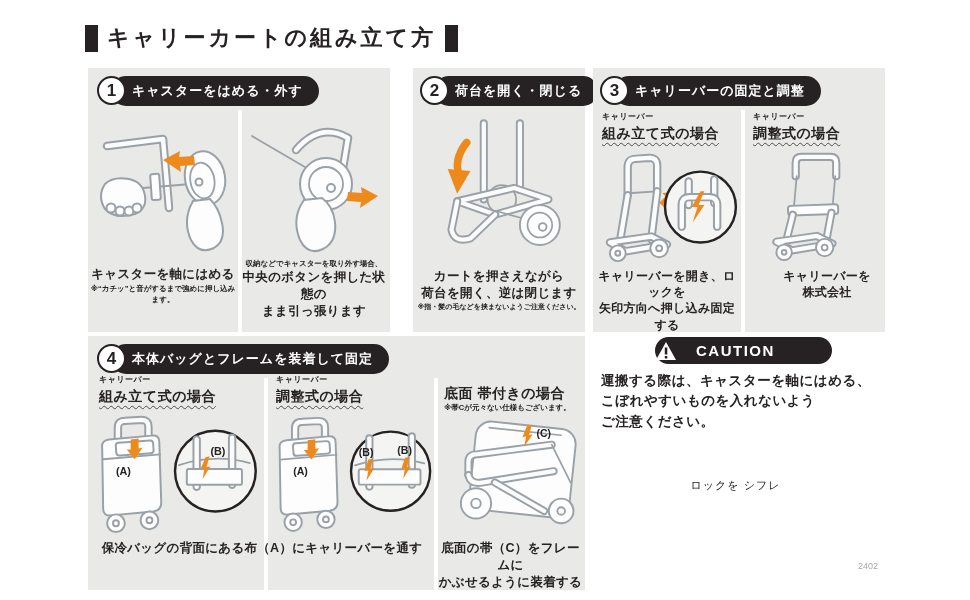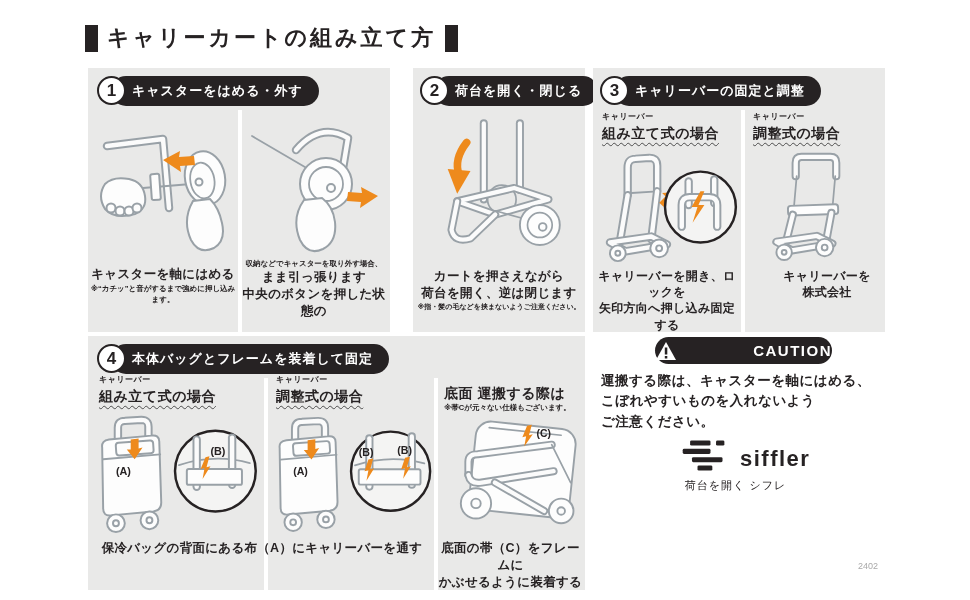--- a/index.html
+++ b/index.html
@@ -40,22 +40,22 @@
   .tube{fill:none;stroke:#99a1a7;stroke-width:8.5;stroke-linecap:round;stroke-linejoin:round}
   .tube-in{fill:none;stroke:#fbfbfb;stroke-width:4.5;stroke-linecap:round;stroke-linejoin:round}
   .ln{fill:none;stroke:#99a1a7;stroke-width:1.8;stroke-linecap:round;stroke-linejoin:round}
   .wh{fill:#fdfdfd;stroke:#99a1a7;stroke-width:2}
   .or{fill:#ee8a1c}
   .mag{fill:#f4f4f3;stroke:#262223;stroke-width:2.5}
   .lbl{font-family:"Liberation Sans","DejaVu Sans",sans-serif;font-size:11px;font-weight:bold;fill:#262223}
 
   
   .cpill{position:absolute;left:655px;top:337px;width:177px;height:27px;background:#262223;
-         border-radius:14px;color:#fff;display:flex;align-items:center;justify-content:space-between;
-         gap:9px;font-weight:bold;font-size:15px;letter-spacing:1.5px}
+         border-radius:14px;color:#fff;display:flex;align-items:center;justify-content:flex-start;
+         gap:19px;font-weight:bold;font-size:15px;letter-spacing:1.5px}
   .cautext{position:absolute;left:601px;top:371px;width:300px;font-size:13.5px;font-weight:600;
            line-height:1.5;letter-spacing:.5px}
 
   
   .logo{position:absolute;left:679px;top:440px;display:flex;align-items:center;gap:11px}
   .logotext{font-size:22px;font-weight:bold;letter-spacing:1.5px;color:#262223}
   .company{position:absolute;left:648px;top:478px;width:175px;text-align:center;font-size:11px;
            letter-spacing:1px}
   .docnum{position:absolute;left:858px;top:561px;font-size:9px;color:#a9a9a9}
 </style>
@@ -106,22 +106,22 @@
       <path class="wh" d="M60,88 Q47,106 56,128 Q64,144 79,137 Q93,130 91,110 Q89,94 78,86 Z"></path>
       <path class="or" d="M134,84 L117,75 L118,81 L104,80 L103,89 L117,90 L116,96 Z"></path>
     </svg>
 
     <div class="cap" style="left:2px;top:198px;width:146px">
       <div>キャスターを軸にはめる</div>
       <div class="note">※“カチッ”と音がするまで強めに押し込みます。</div>
     </div>
     <div class="cap" style="left:152px;top:190px;width:148px">
       <div class="note">収納などでキャスターを取り外す場合、</div>
+      <div>中央のボタンを押した状態の</div>
       <div>まま引っ張ります</div>
-      <div>中央のボタンを押した状態の</div>
     </div>
   </div>
 
   <div class="panel" style="left:413px;top:68px;width:172px;height:264px">
     <div class="pillhead" style="left:7px;top:8px;position:absolute">
       <span class="numcirc">2</span>
       <span class="pilltitle">荷台を開く・閉じる</span>
     </div>
 
     <svg class="illus" style="left:8px;top:44px" width="156" height="152" viewBox="0 0 160 160">
@@ -233,21 +233,21 @@
 
     <div class="sublbl" style="left:11px;top:40px">
       <span class="tiny">キャリーバー</span>
       <span class="big">組み立て式の場合</span>
     </div>
     <div class="sublbl" style="left:188px;top:40px">
       <span class="tiny">キャリーバー</span>
       <span class="big">調整式の場合</span>
     </div>
     <div class="sublbl" style="left:356px;top:48px">
-      <span class="big nowave">底面 運搬する際は</span>
+      <span class="big nowave">底面 帯付きの場合</span>
       <div class="note">※帯Cが元々ない仕様もございます。</div>
     </div>
 
     <svg class="illus" style="left:2px;top:76px" width="172" height="126" viewBox="0 0 170 128">
       <path class="tube" d="M26,30 L26,16 Q26,9 33,9 L50,8 Q57,8 57,15 L57,28"></path>
         <path class="tube-in" d="M26,30 L26,16 Q26,9 33,9 L50,8 Q57,8 57,15 L57,28"></path>
       <path class="wh" d="M10,36 Q9,29 17,28 L60,24 Q68,23 68,30 L70,92 Q70,100 62,101 L19,105 Q11,106 11,98 Z"></path>
       <path class="ln" d="M11,48 L69,43"></path>
       <rect class="wh" x="24" y="30" width="38" height="13" rx="3" transform="rotate(-4 43 36)"></rect>
       <polygon class="or" points="39,28 47,27 47,37 51,36 43,48 35,38 39,38"></polygon>
@@ -328,28 +328,16 @@
       <rect x="9.8" y="15" width="2.5" height="2.5" fill="#262223"></rect>
     </svg>
     <span>CAUTION</span>
   </div>
   <div class="cautext">
     <div>運搬する際は、キャスターを軸にはめる、</div>
     <div>こぼれやすいものを入れないよう</div>
     <div>ご注意ください。</div>
   </div>
 
-  <div class="logo">
-    <svg width="50" height="38" viewBox="0 0 54 40">
-      <g fill="#262223">
-        <rect x="12" y="0" width="22" height="5.5" rx="1.5"></rect>
-        <rect x="40" y="0" width="9" height="5.5" rx="1.5"></rect>
-        <rect x="4" y="9" width="30" height="5.5" rx="1.5"></rect>
-        <rect x="14" y="18" width="33" height="5.5" rx="1.5"></rect>
-        <rect x="20" y="27" width="16" height="5.5" rx="1.5"></rect>
-      </g>
-    </svg>
-    <span class="logotext">siffler</span>
-  </div>
-  <div class="company">荷台を開く シフレ</div>
+  <div class="company">ロックを シフレ</div>
 
   <div class="docnum">2402</div>
 </div>
 
 </body></html>

